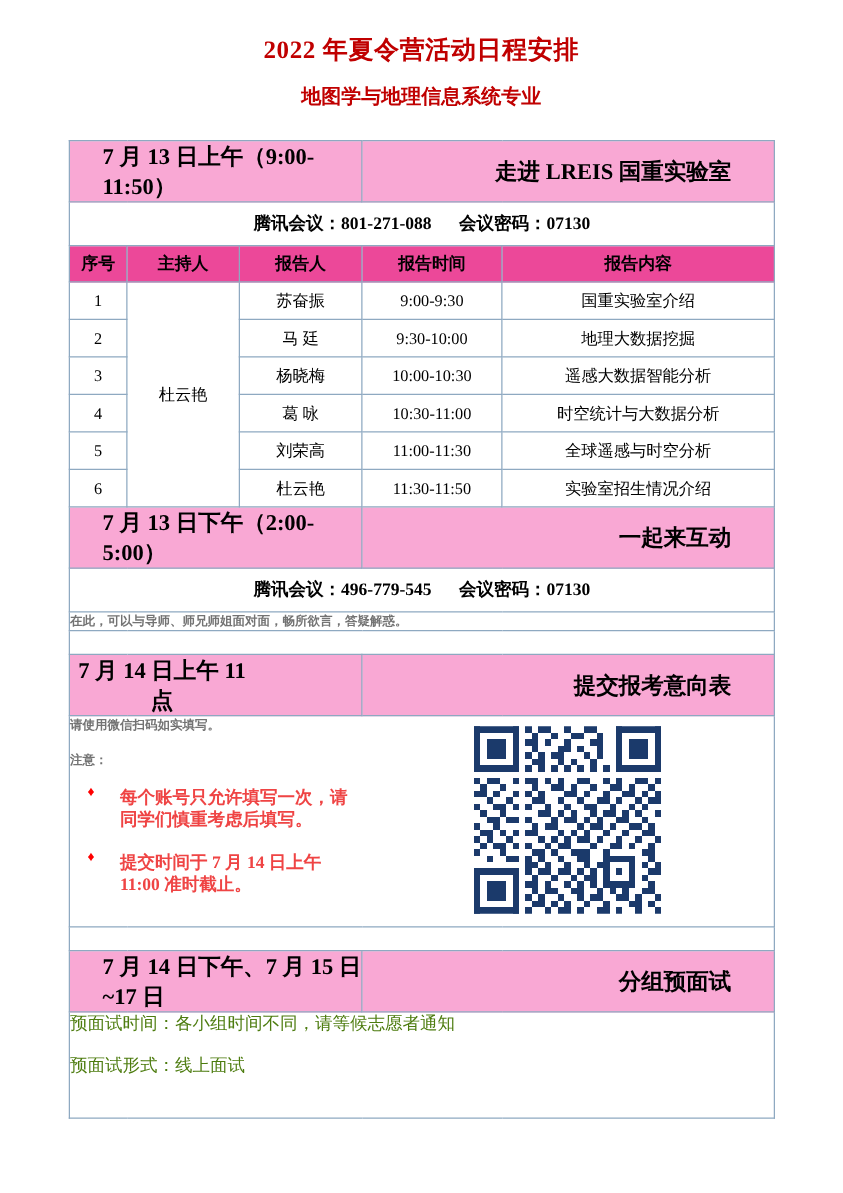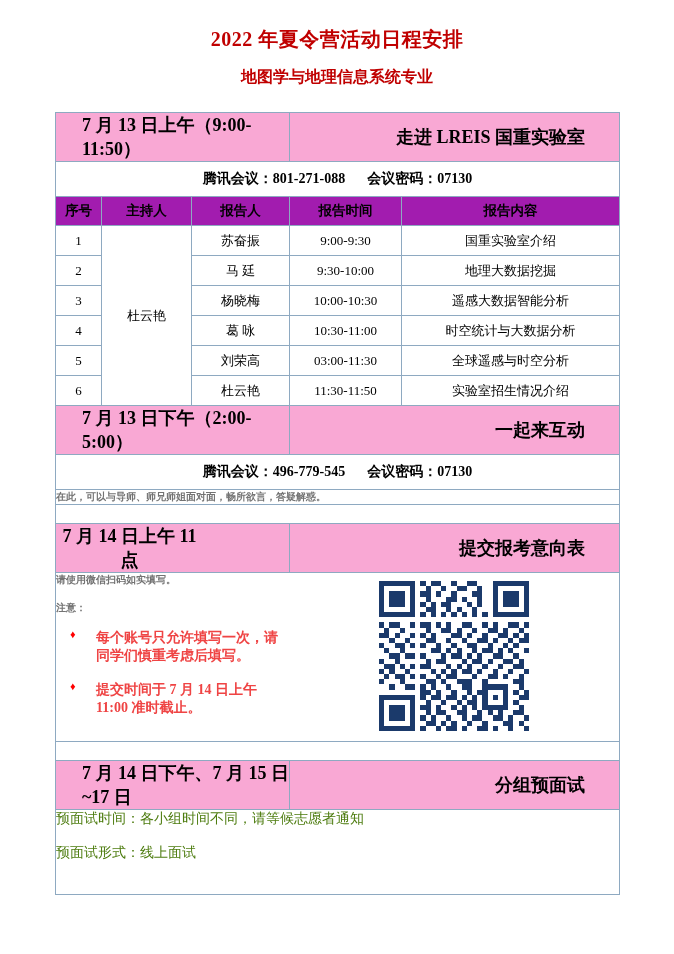--- a/index.html
+++ b/index.html
@@ -73,21 +73,21 @@
     height: 34px;
     text-align: center;
     font-size: 14px;
     font-weight: bold;
   }
   .meet .gap {
     display: inline-block;
     width: 22px;
   }
   .colhead td {
-    background: #a21caf;
+    background: #ec4899;
     height: 28px;
     text-align: center;
     font-size: 13.5px;
     font-weight: bold;
   }
   .datarow td {
     height: 29px;
     text-align: center;
     font-size: 13px;
   }
@@ -208,21 +208,21 @@
       </tr>
       <tr class="datarow">
         <td>4</td>
         <td>葛  咏</td>
         <td>10:30-11:00</td>
         <td>时空统计与大数据分析</td>
       </tr>
       <tr class="datarow">
         <td>5</td>
         <td>刘荣高</td>
-        <td>03:00-11:30</td>
+        <td>11:00-11:30</td>
         <td>全球遥感与时空分析</td>
       </tr>
       <tr class="datarow">
         <td>6</td>
         <td>杜云艳</td>
         <td>11:30-11:50</td>
         <td>实验室招生情况介绍</td>
       </tr>
 
       <tr class="bluerow">

